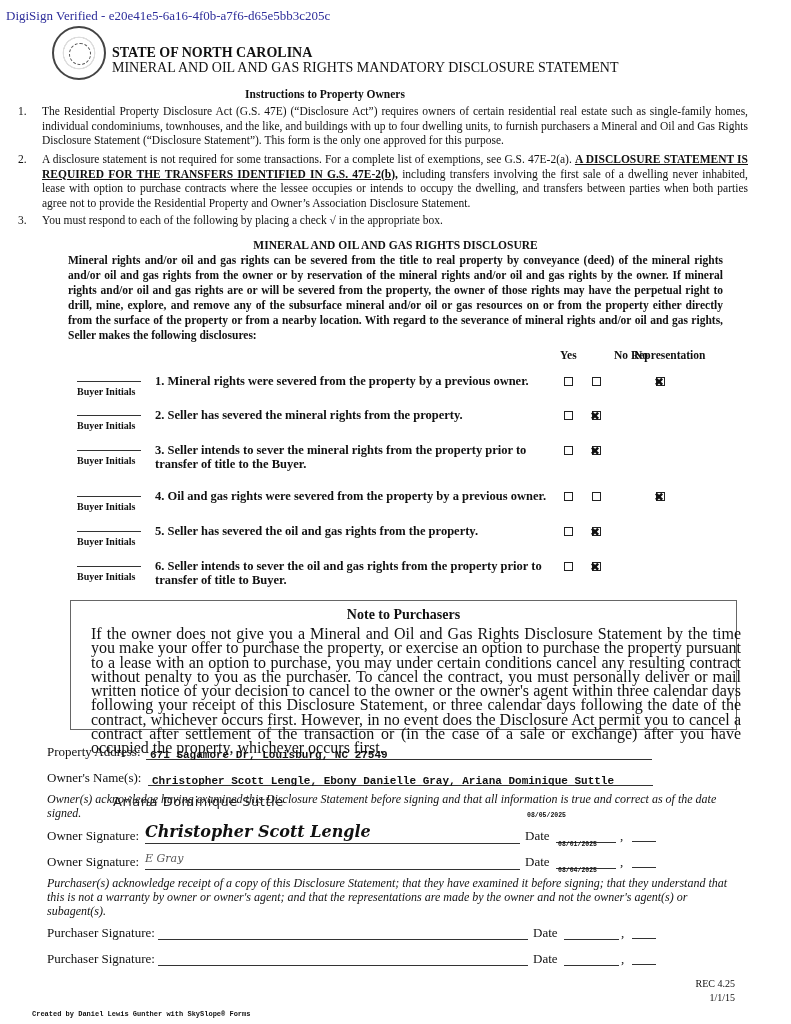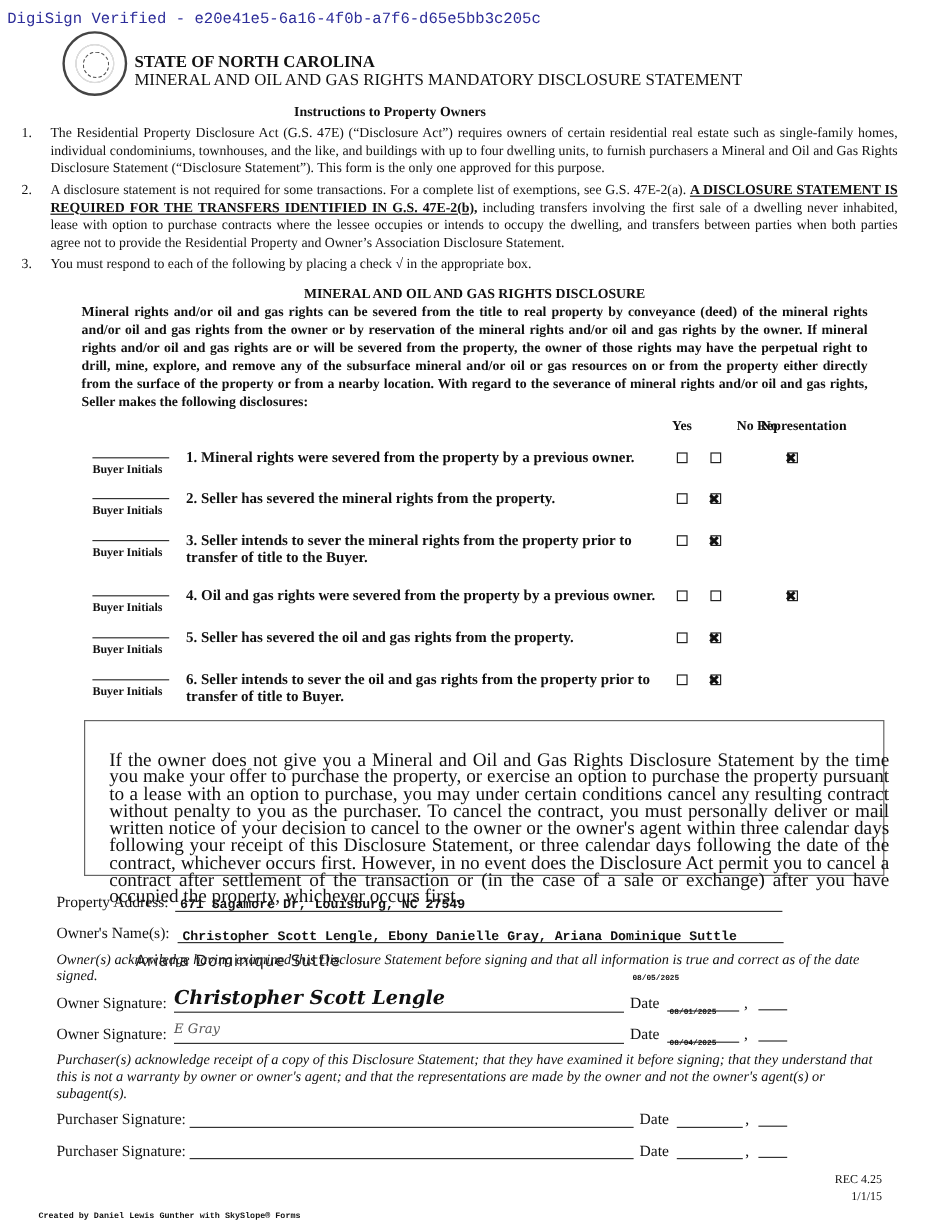--- a/index.html
+++ b/index.html
@@ -1,18 +1,18 @@
 <!DOCTYPE html>
 <html><head>
 <meta charset="utf-8">
 <style>
   html, body { margin:0; padding:0; background:#fff; }
   body { width:791px; height:1024px; position:relative; overflow:hidden; font-family:"Liberation Serif", "DejaVu Serif", serif; color:#111; }
   .abs { position:absolute; }
-  .digisign { left:6px; top:8px; font-family:Liberation Mono, monospace; font-size:13px; color:#2d2d9a; }
+  .digisign { left:6px; top:8px; font-family:Liberation Serif, serif; font-size:13px; color:#2d2d9a; }
   .seal { left:52px; top:26px; width:54px; height:54px; border-radius:50%; border:2px solid #444; box-sizing:border-box; background:radial-gradient(circle,#fff 0 42%, #ddd 43% 46%, #fff 47% 100%); }
   .seal::after { content:""; position:absolute; left:15px; top:15px; width:20px; height:20px; border-radius:50%; border:1px dashed #555; }
   .title1 { left:112px; top:45px; font-size:14px; font-weight:bold; }
   .title2 { left:112px; top:60px; font-size:14px; font-weight:normal; }
   .instr-head { left:0; width:650px; top:88px; text-align:center; font-size:11.5px; font-weight:bold; }
   .ol { left:18px; width:730px; font-size:11.5px; line-height:14.5px; }
   .ol .num { position:absolute; left:0; }
   .ol .txt { margin-left:24px; text-align:justify; }
   .u { text-decoration:underline; font-weight:bold; }
   .sec-head { left:0; width:791px; top:239px; text-align:center; font-size:11.5px; font-weight:bold; }
@@ -118,20 +118,21 @@
       <div>Buyer Initials</div>
     </div>
     <div class="abs q-text" style="top: 559px;">6. Seller intends to sever the oil and gas rights from the property prior to transfer of title to Buyer.</div>
     <div class="abs cb" style="left: 564px; top: 562px;"></div>
     <div class="abs cb" style="left: 592px; top: 562px;">
       <span class="abs xmark" style="left: -3px; top: 0px;">✖</span>
     </div>
   </div>
 
 <div class="abs note-box">
+  <div class="abs note-title">Note to Purchasers</div>
   <div class="abs note-body">If the owner does not give you a Mineral and Oil and Gas Rights Disclosure Statement by the time you make your offer to purchase the property, or exercise an option to purchase the property pursuant to a lease with an option to purchase, you may under certain conditions cancel any resulting contract without penalty to you as the purchaser. To cancel the contract, you must personally deliver or mail written notice of your decision to cancel to the owner or the owner's agent within three calendar days following your receipt of this Disclosure Statement, or three calendar days following the date of the contract, whichever occurs first. However, in no event does the Disclosure Act permit you to cancel a contract after settlement of the transaction or (in the case of a sale or exchange) after you have occupied the property, whichever occurs first.</div>
 </div>
 
 <div class="abs field-label" style="left:47px; top:744px;">Property Address:</div>
 <div class="abs uline" style="left:146px; top:744px; width:506px; height:15px;">
   <span class="mono" style="margin-left:4px;">671 Sagamore Dr, Louisburg, NC 27549</span>
 </div>
 
 <div class="abs field-label" style="left:47px; top:770px;">Owner's Name(s):</div>
 <div class="abs uline" style="left:148px; top:770px; width:505px; height:15px;">

